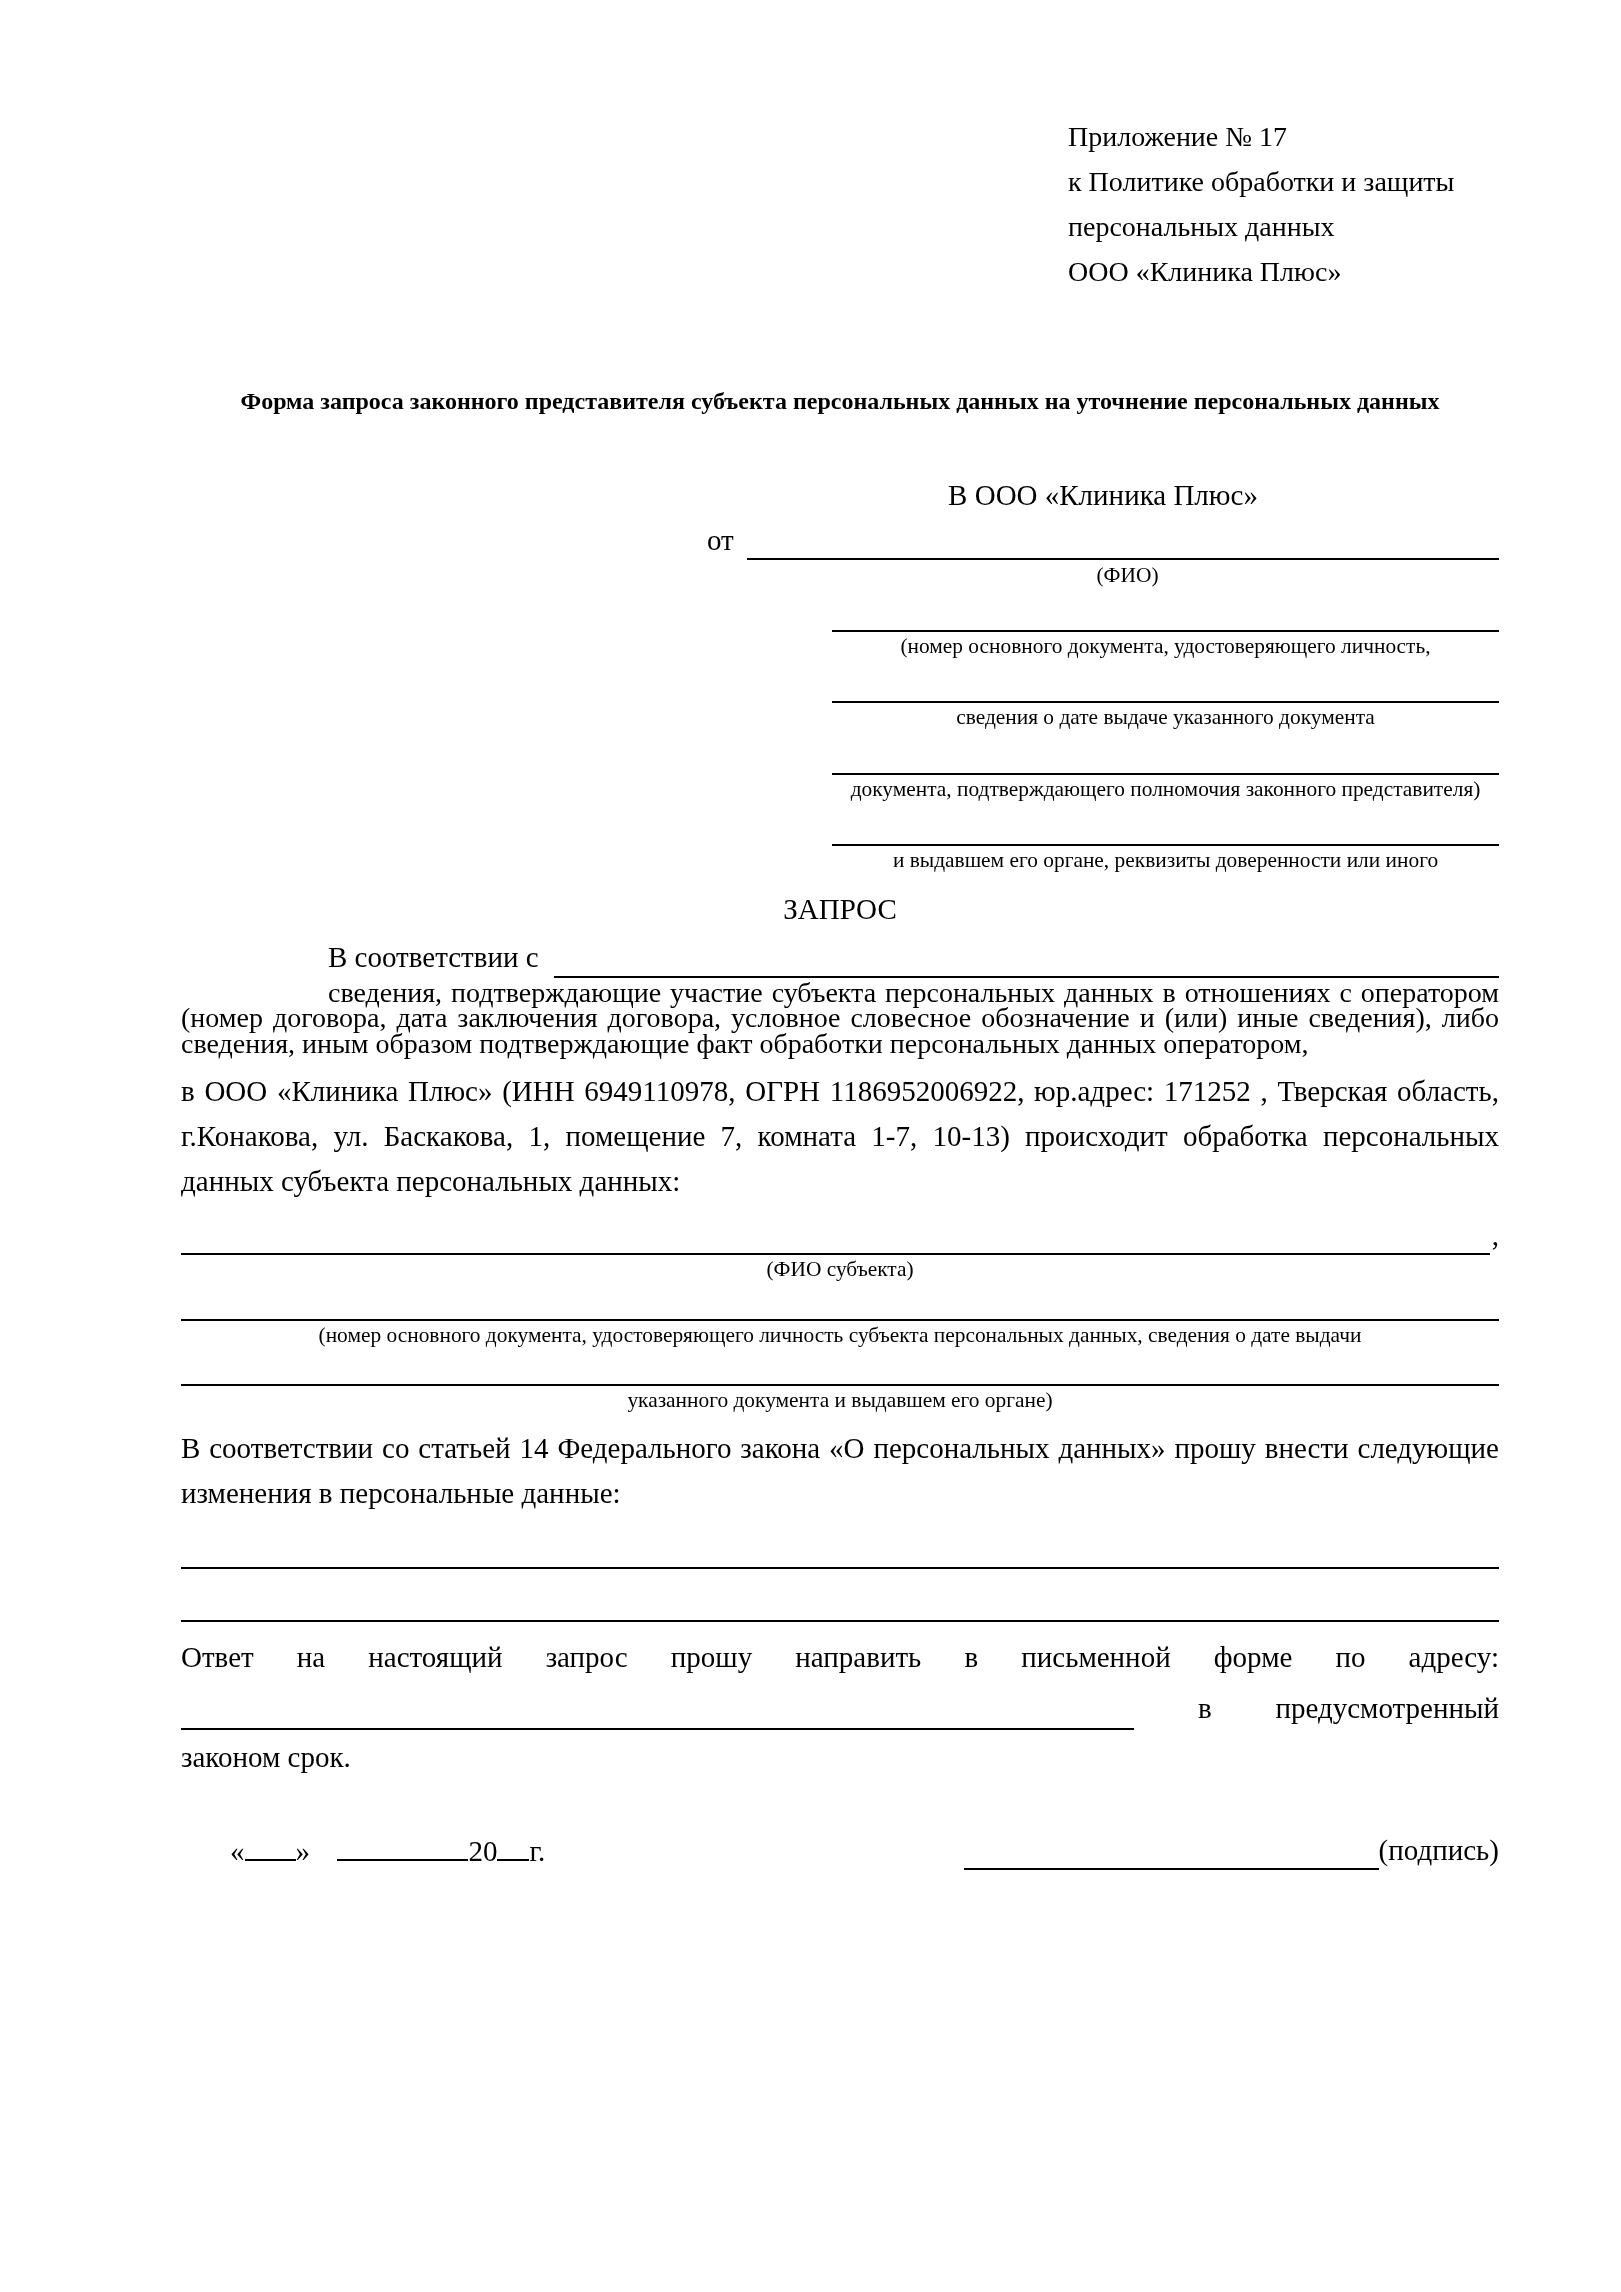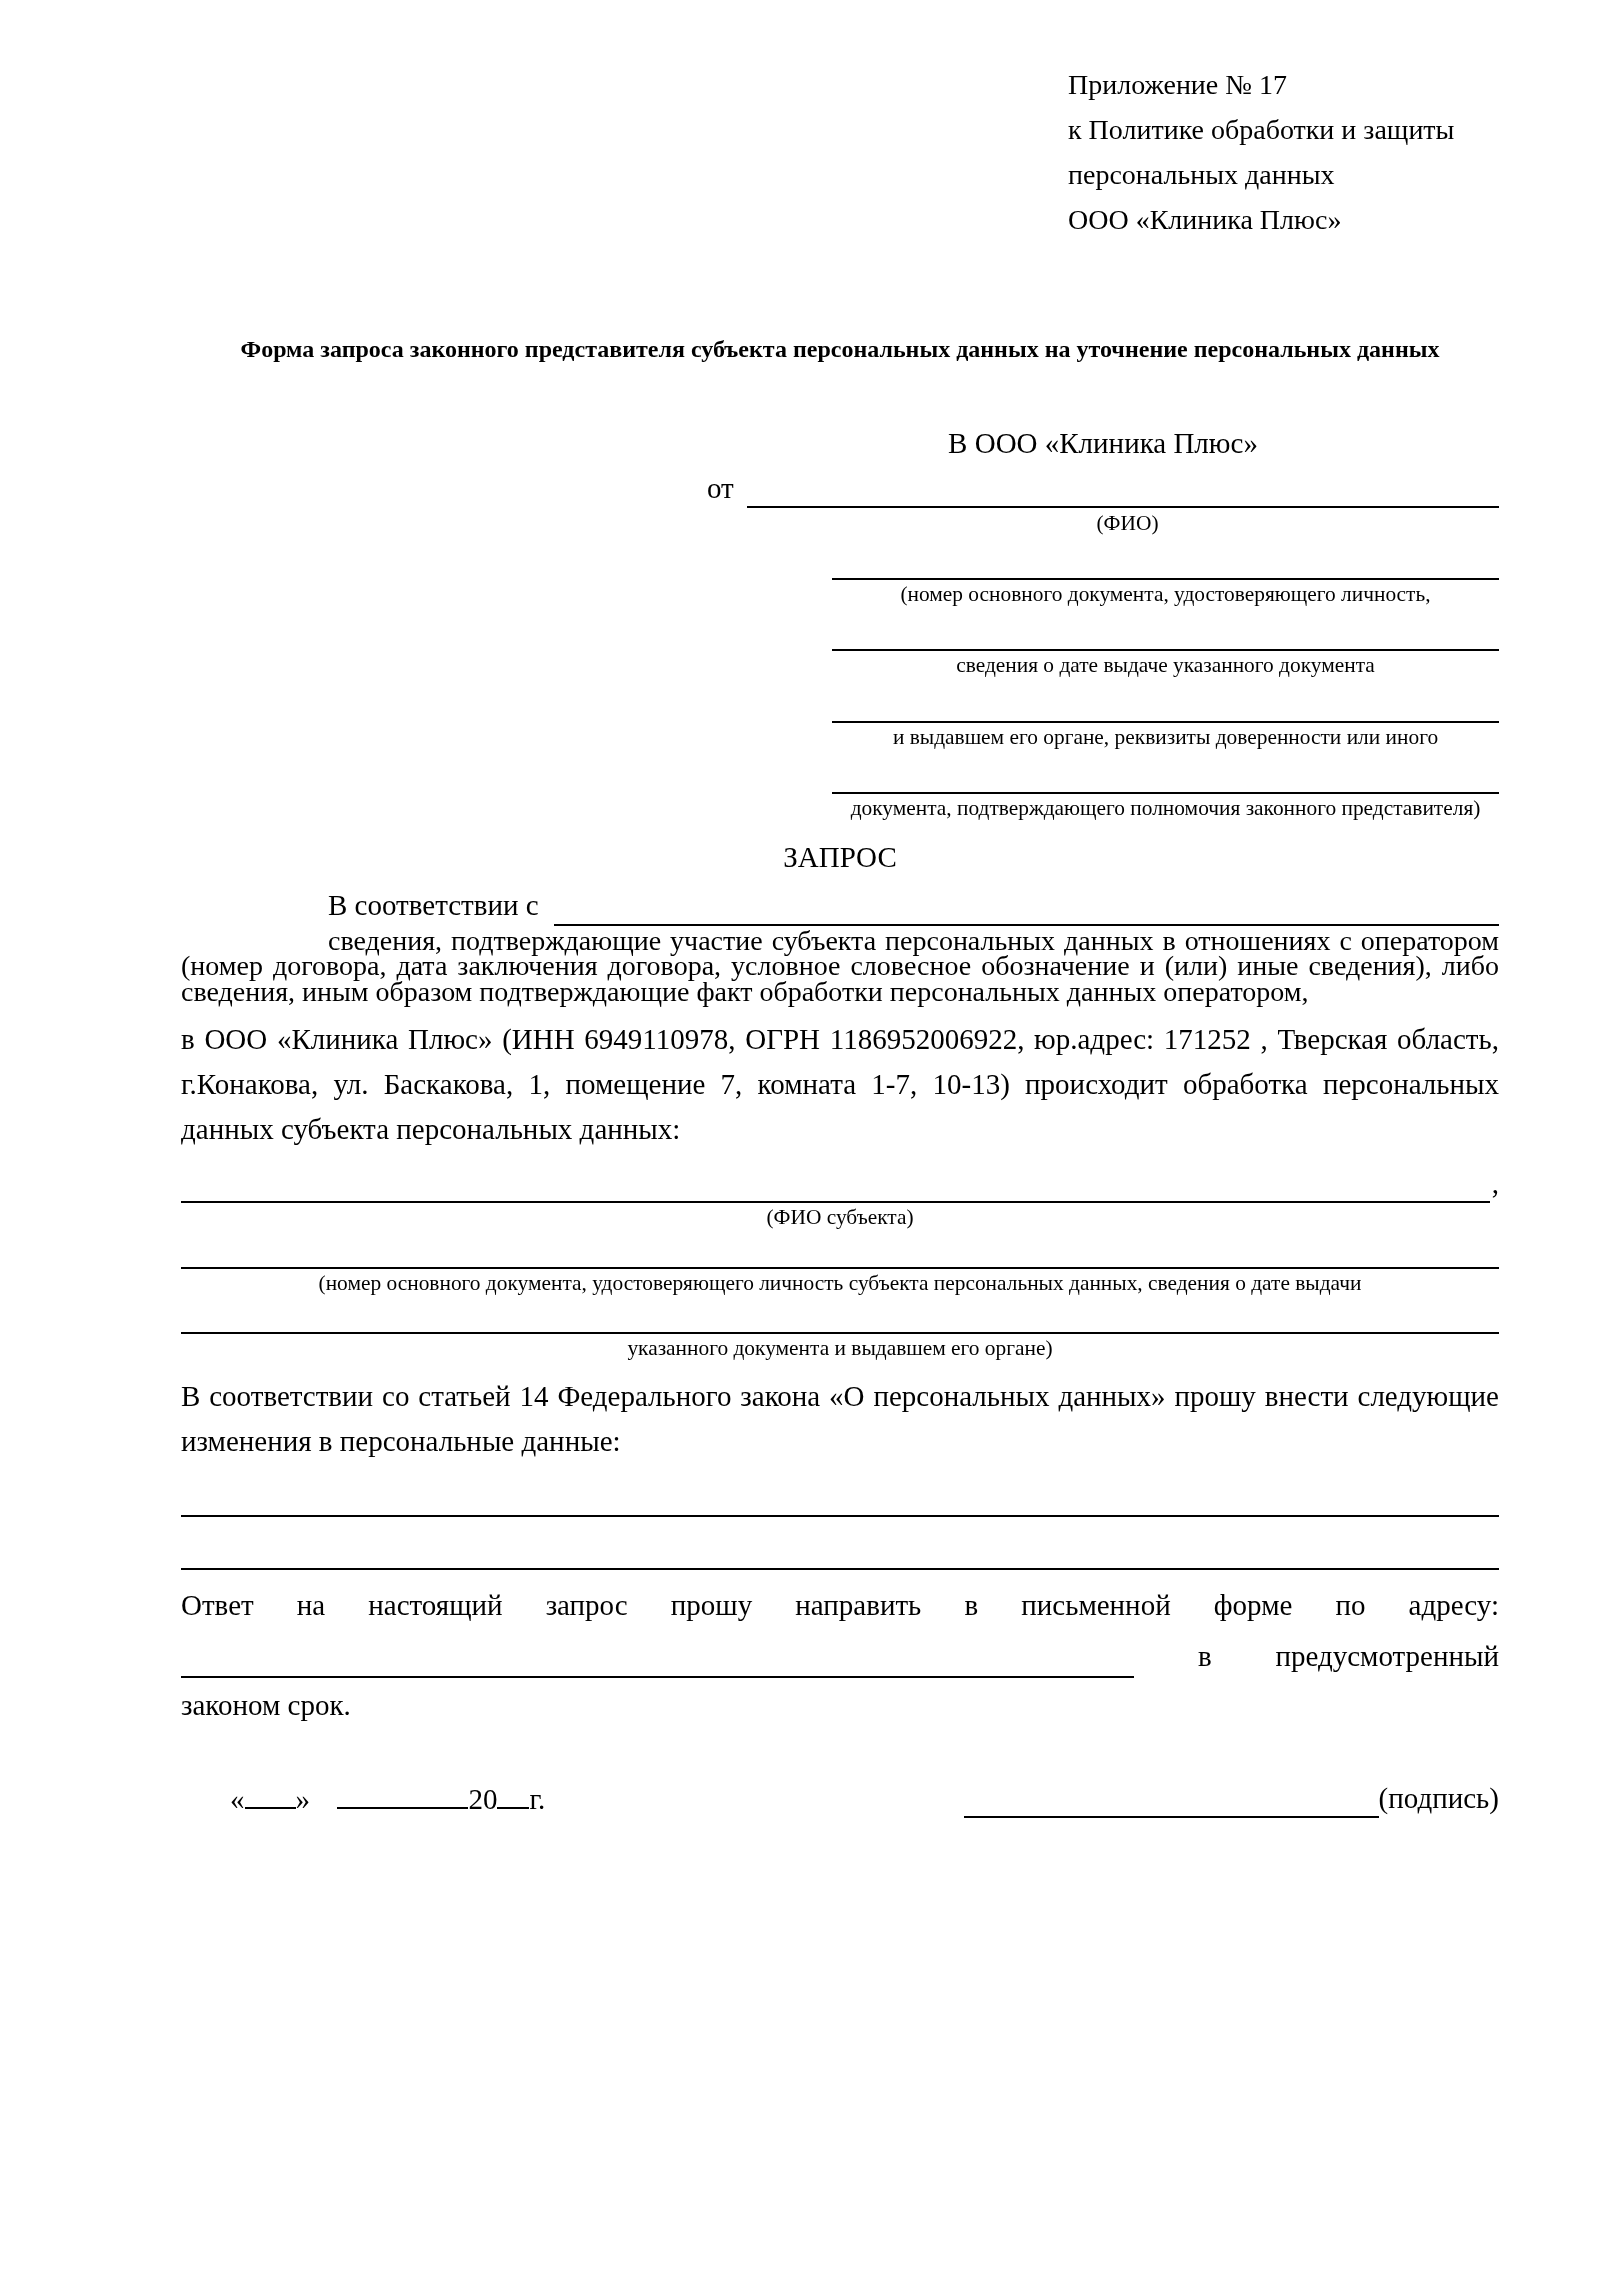--- a/index.html
+++ b/index.html
@@ -8,21 +8,21 @@
     width:1621px;height:2293px;
     margin:0 auto;
     background:#ffffff;
     box-sizing:border-box;
     padding:0 122px 0 181px;
     font-family:"Liberation Serif","DejaVu Serif",serif;
     color:#000;
     overflow:hidden;
   }
   
-  .appendix{margin-top:62px;margin-left:887px;font-size:28px;line-height:45px;}
+  .appendix{margin-top:114px;margin-left:887px;font-size:28px;line-height:45px;}
   
   .form-title{margin-top:84px;text-align:center;font-weight:bold;font-size:24px;line-height:47px;}
   
   .addressee{margin-top:49px;margin-left:526px;width:792px;font-size:29px;}
   .addr-to{line-height:43px;text-align:center;}
   .row{display:flex;align-items:flex-end;}
   .from-row{margin-top:3.9px;line-height:39px;}
   .from-row .lbl{flex:none;padding-right:13.7px;}
   .fill{flex:1;border-bottom:2.9px solid #000;height:33px;}
   .cap{font-size:21.4px;line-height:24.5px;}
@@ -80,25 +80,25 @@
     <div class="field">
       <div class="fline"></div>
       <div class="cap fcap">(номер основного документа, удостоверяющего личность,</div>
     </div>
     <div class="field">
       <div class="fline"></div>
       <div class="cap fcap">сведения о дате выдаче указанного документа</div>
     </div>
     <div class="field">
       <div class="fline"></div>
-      <div class="cap fcap">и выдавшем его органе, реквизиты доверенности или иного</div>
+      <div class="cap fcap">документа, подтверждающего полномочия законного представителя)</div>
     </div>
     <div class="field">
       <div class="fline"></div>
-      <div class="cap fcap">документа, подтверждающего полномочия законного представителя)</div>
+      <div class="cap fcap">и выдавшем его органе, реквизиты доверенности или иного</div>
     </div>
   </div>
 
   <div class="zapros">ЗАПРОС</div>
 
   <div class="row accord-row">
     <span class="lbl">В соответствии с</span>
     <span class="fill"></span>
   </div>
 

